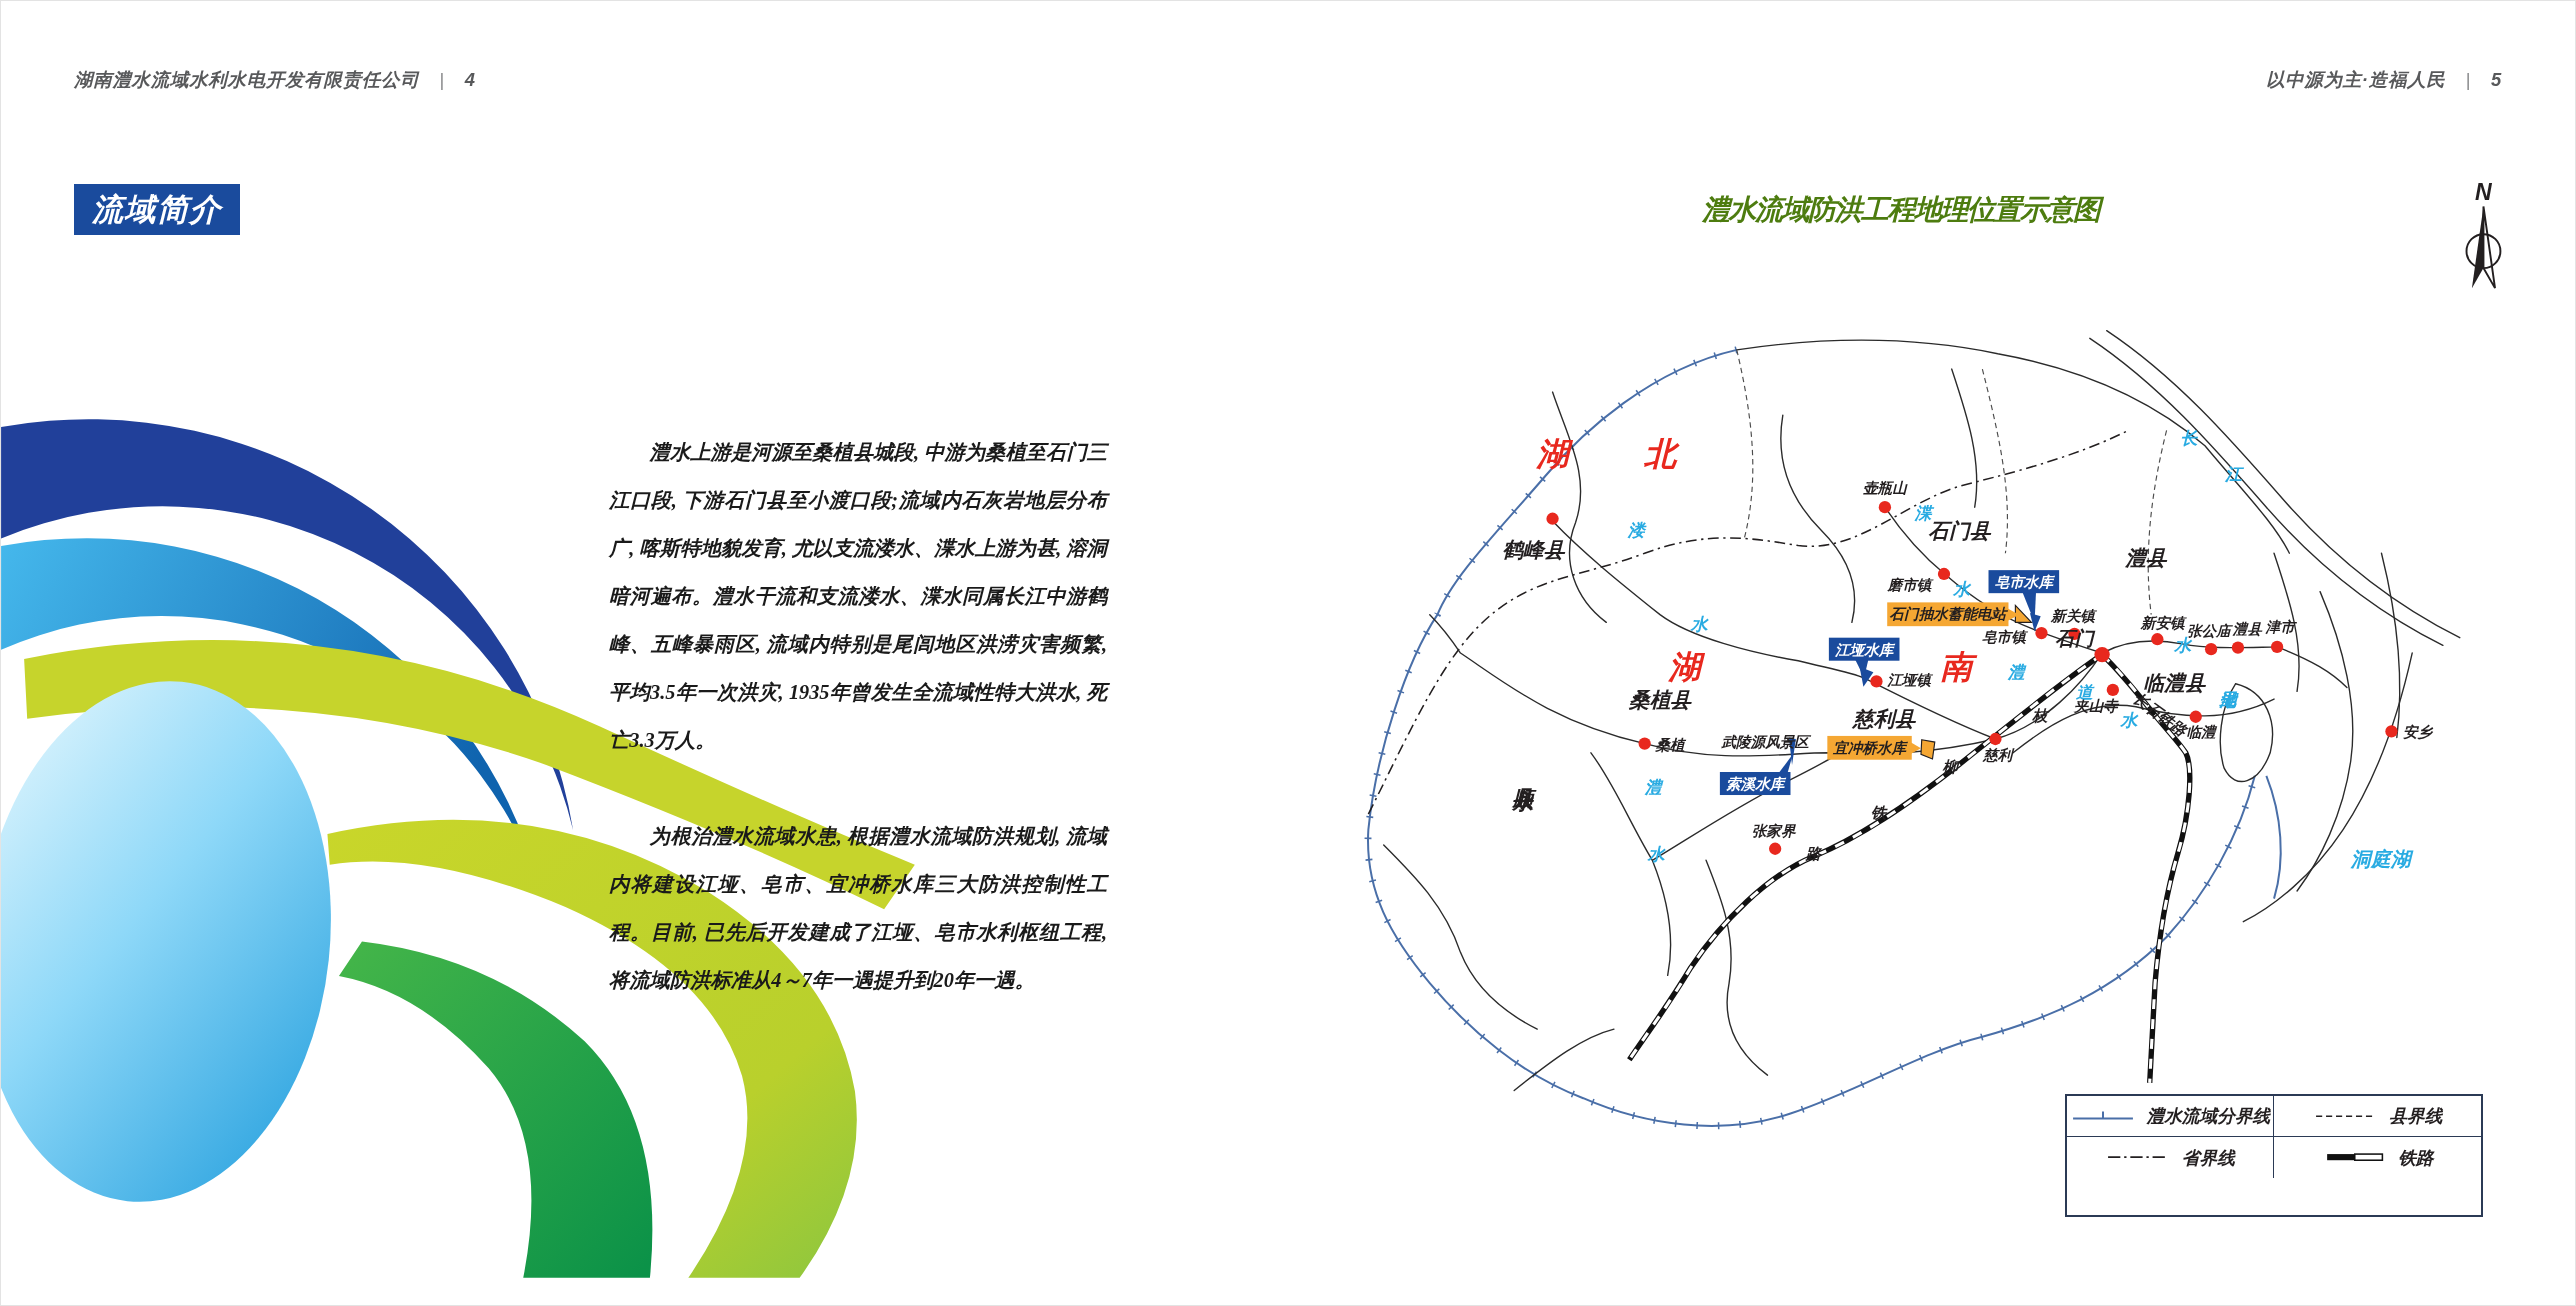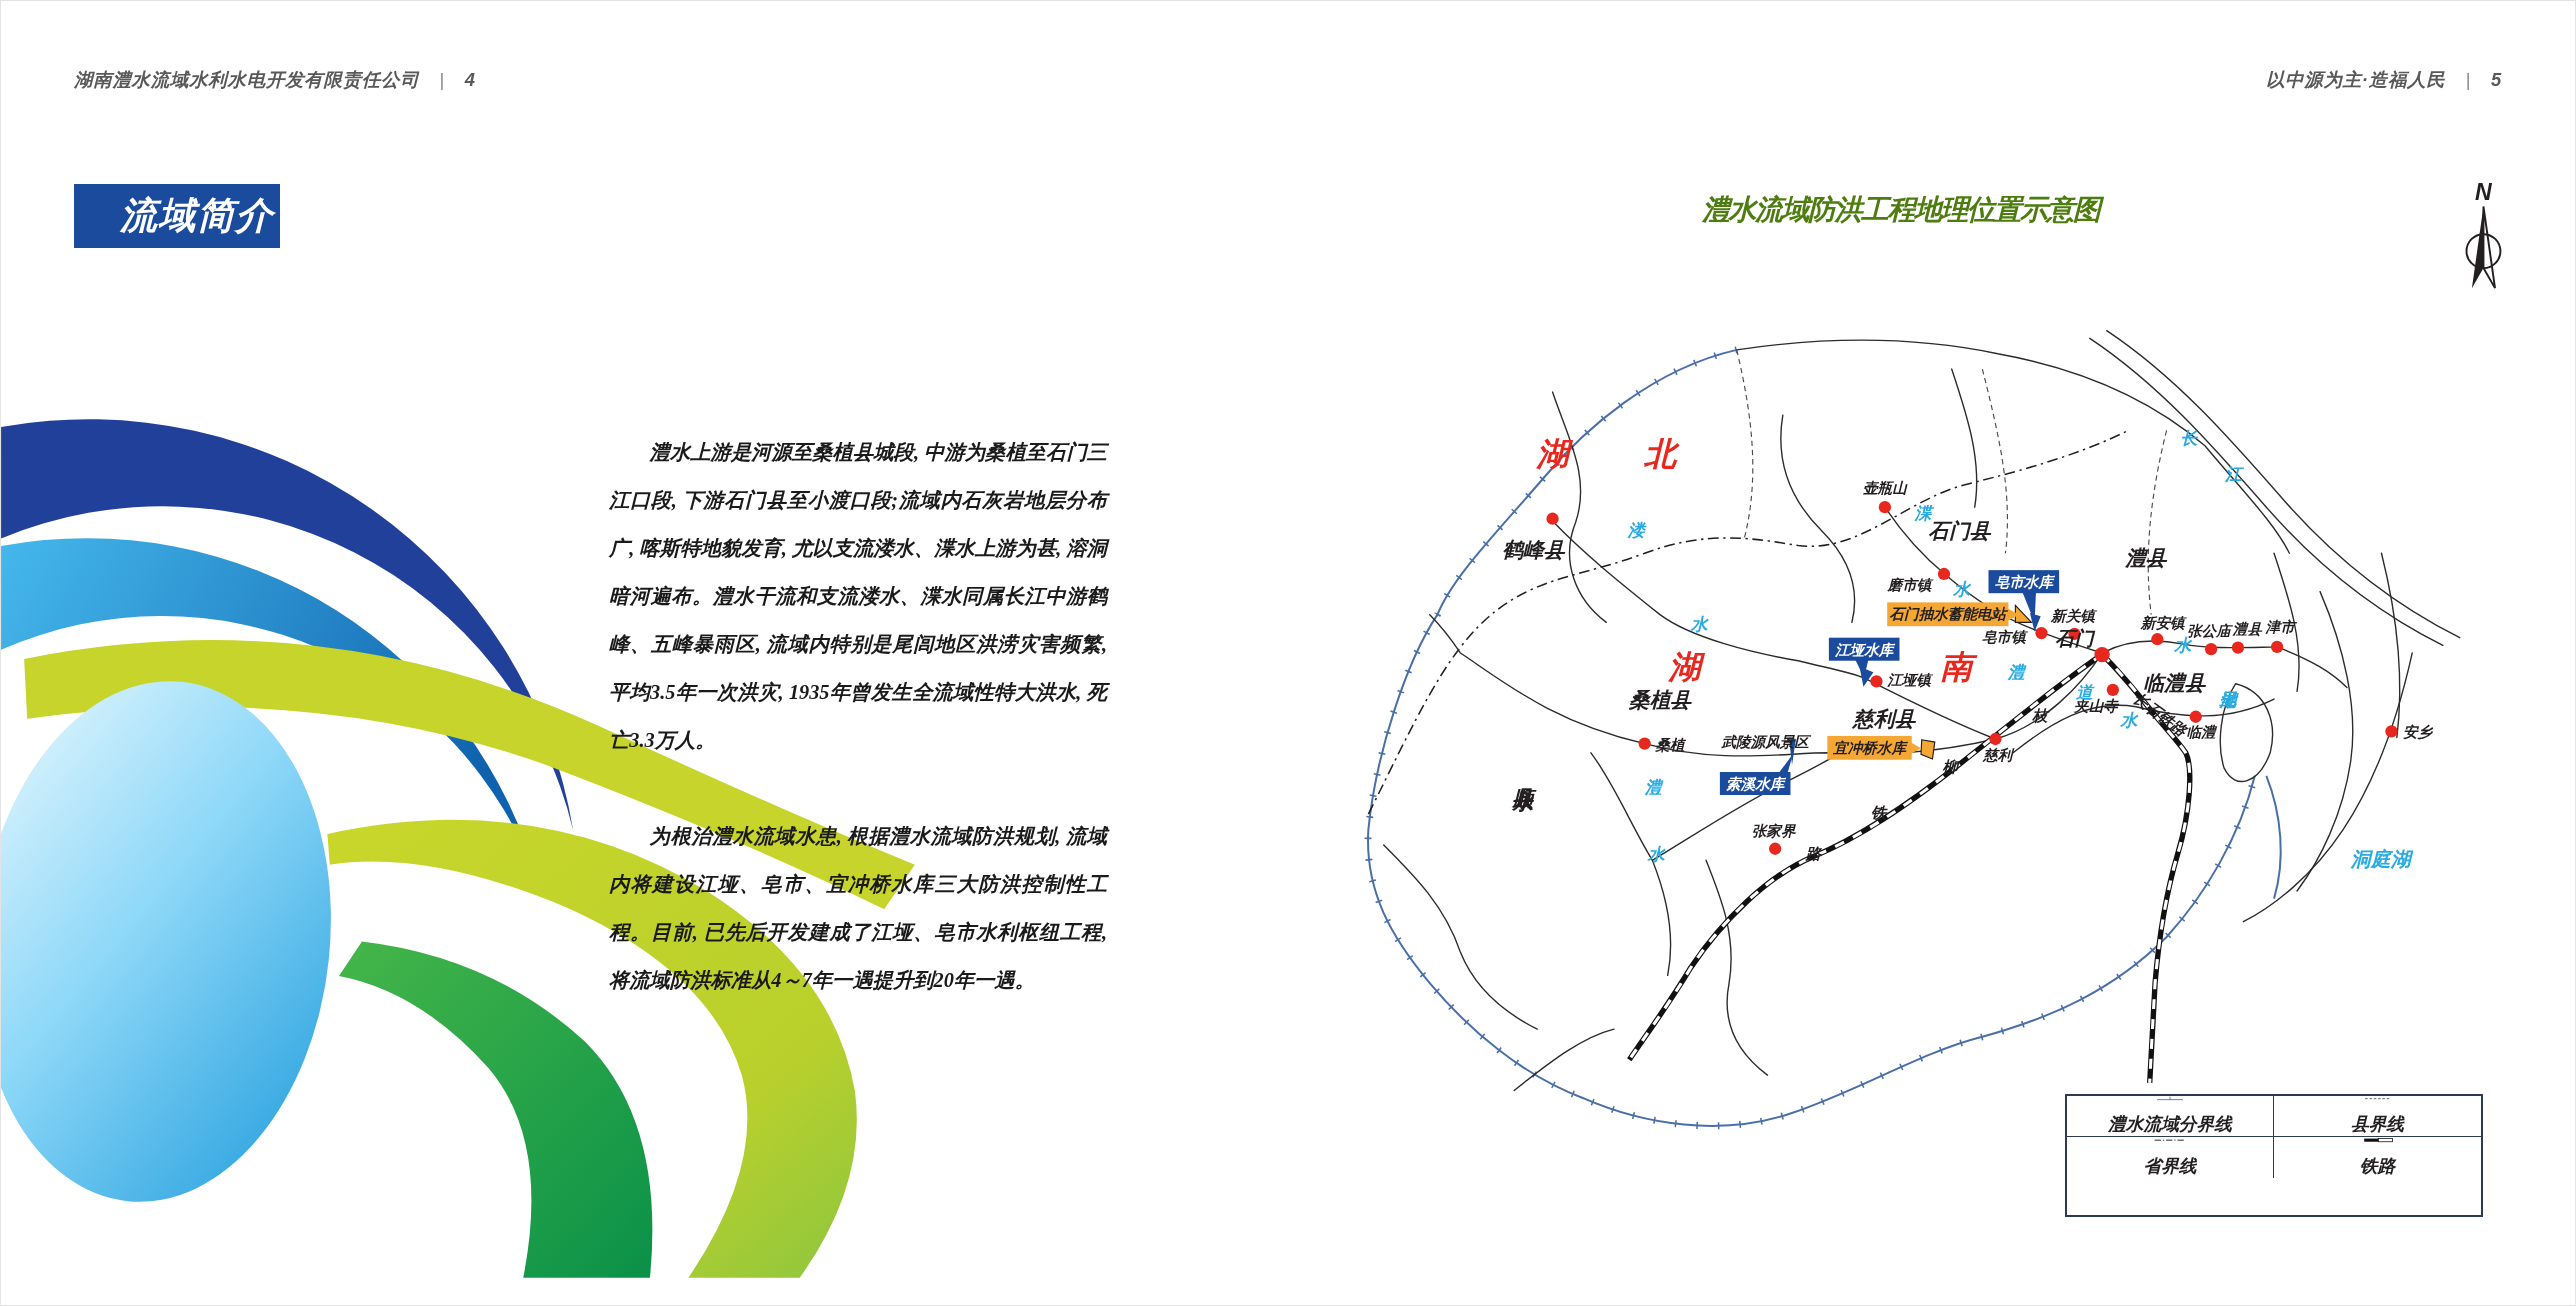--- a/index.html
+++ b/index.html
@@ -4,22 +4,22 @@
 <style>
   html,body{margin:0;padding:0;background:#fff;}
   #canvas{position:relative;width:2576px;height:1306px;background:#ffffff;overflow:hidden;
           font-family:"Liberation Sans", sans-serif;border:0.8px solid #e3e3e3;box-sizing:border-box;font-style:italic;}
   .abs{position:absolute;}
   
   .pg-header{font-size:18.4px;font-weight:bold;color:#58595b;letter-spacing:0.8px;}
   .pg-header .sep{font-weight:normal;color:#8a8b8d;margin:0 14px;}
   .pg-header .num{font-weight:bold;}
   
-  .section-box{background:#1a4b9d;color:#fff;font-size:37px;font-weight:bold;
-               width:166px;height:64px;display:flex;align-items:center;justify-content:center;letter-spacing:1.5px;padding-left:40px;}
+  .section-box{background:#1a4b9d;color:#fff;font-size:31px;font-weight:bold;
+               width:166px;height:51px;display:flex;align-items:center;justify-content:center;letter-spacing:1.5px;}
   .bodycol{width:498px;font-family:"Liberation Serif", serif;font-weight:bold;color:#1a1a1a;
            font-size:20.3px;line-height:48px;text-align:justify;}
   .bodycol p{margin:0 0 48px 0;text-indent:2em;}
   
   .map-title{color:#4d7c0f;font-size:28px;font-weight:bold;letter-spacing:-1.5px;}
   svg text{font-family:"Liberation Sans", sans-serif;}
   .prov{fill:#e8281e;font-size:42px;font-weight:bold;}
   .county{fill:#231f20;font-size:27px;font-weight:bold;}
   .town{fill:#231f20;font-size:19px;font-weight:bold;}
   .water{fill:#29abe2;font-size:22px;font-weight:bold;}
@@ -35,21 +35,21 @@
   .railway-dash{fill:none;stroke:#fff;stroke-width:4;stroke-dasharray:13 13;}
   .dot{fill:#e8281e;}
   .navybox{fill:#1a4b9d;}
   .orangebox{fill:#f5a733;}
   
   .legend{width:418px;height:123px;border:2.3px solid #2b3a55;background:#fff;box-sizing:border-box;}
   .legend .ltitle{height:40px;border-bottom:1.5px solid #2b3a55;display:flex;align-items:center;justify-content:center;
                   font-size:21px;font-weight:bold;color:#231f20;letter-spacing:20px;text-indent:20px;}
   .lgrid{display:grid;grid-template-columns:1fr 1fr;grid-template-rows:41px 41px;}
   .lcell{display:flex;align-items:center;justify-content:center;gap:10.7px;font-size:17.7px;font-weight:bold;color:#231f20;
-         border-right:1.5px solid #2b3a55;border-bottom:1.5px solid #2b3a55;flex-direction:column;}
+         border-right:1.5px solid #2b3a55;border-bottom:1.5px solid #2b3a55;}
   .lcell:nth-child(2n){border-right:none;}
   .lcell:nth-child(3),.lcell:nth-child(4){border-bottom:none;}
   .compass-n{font-size:30px;font-weight:bold;fill:#231f20;}
 </style>
 </head>
 <body>
 
 <div id="canvas">
 
   <div class="abs pg-header" style="left:73px;top:66px;">

